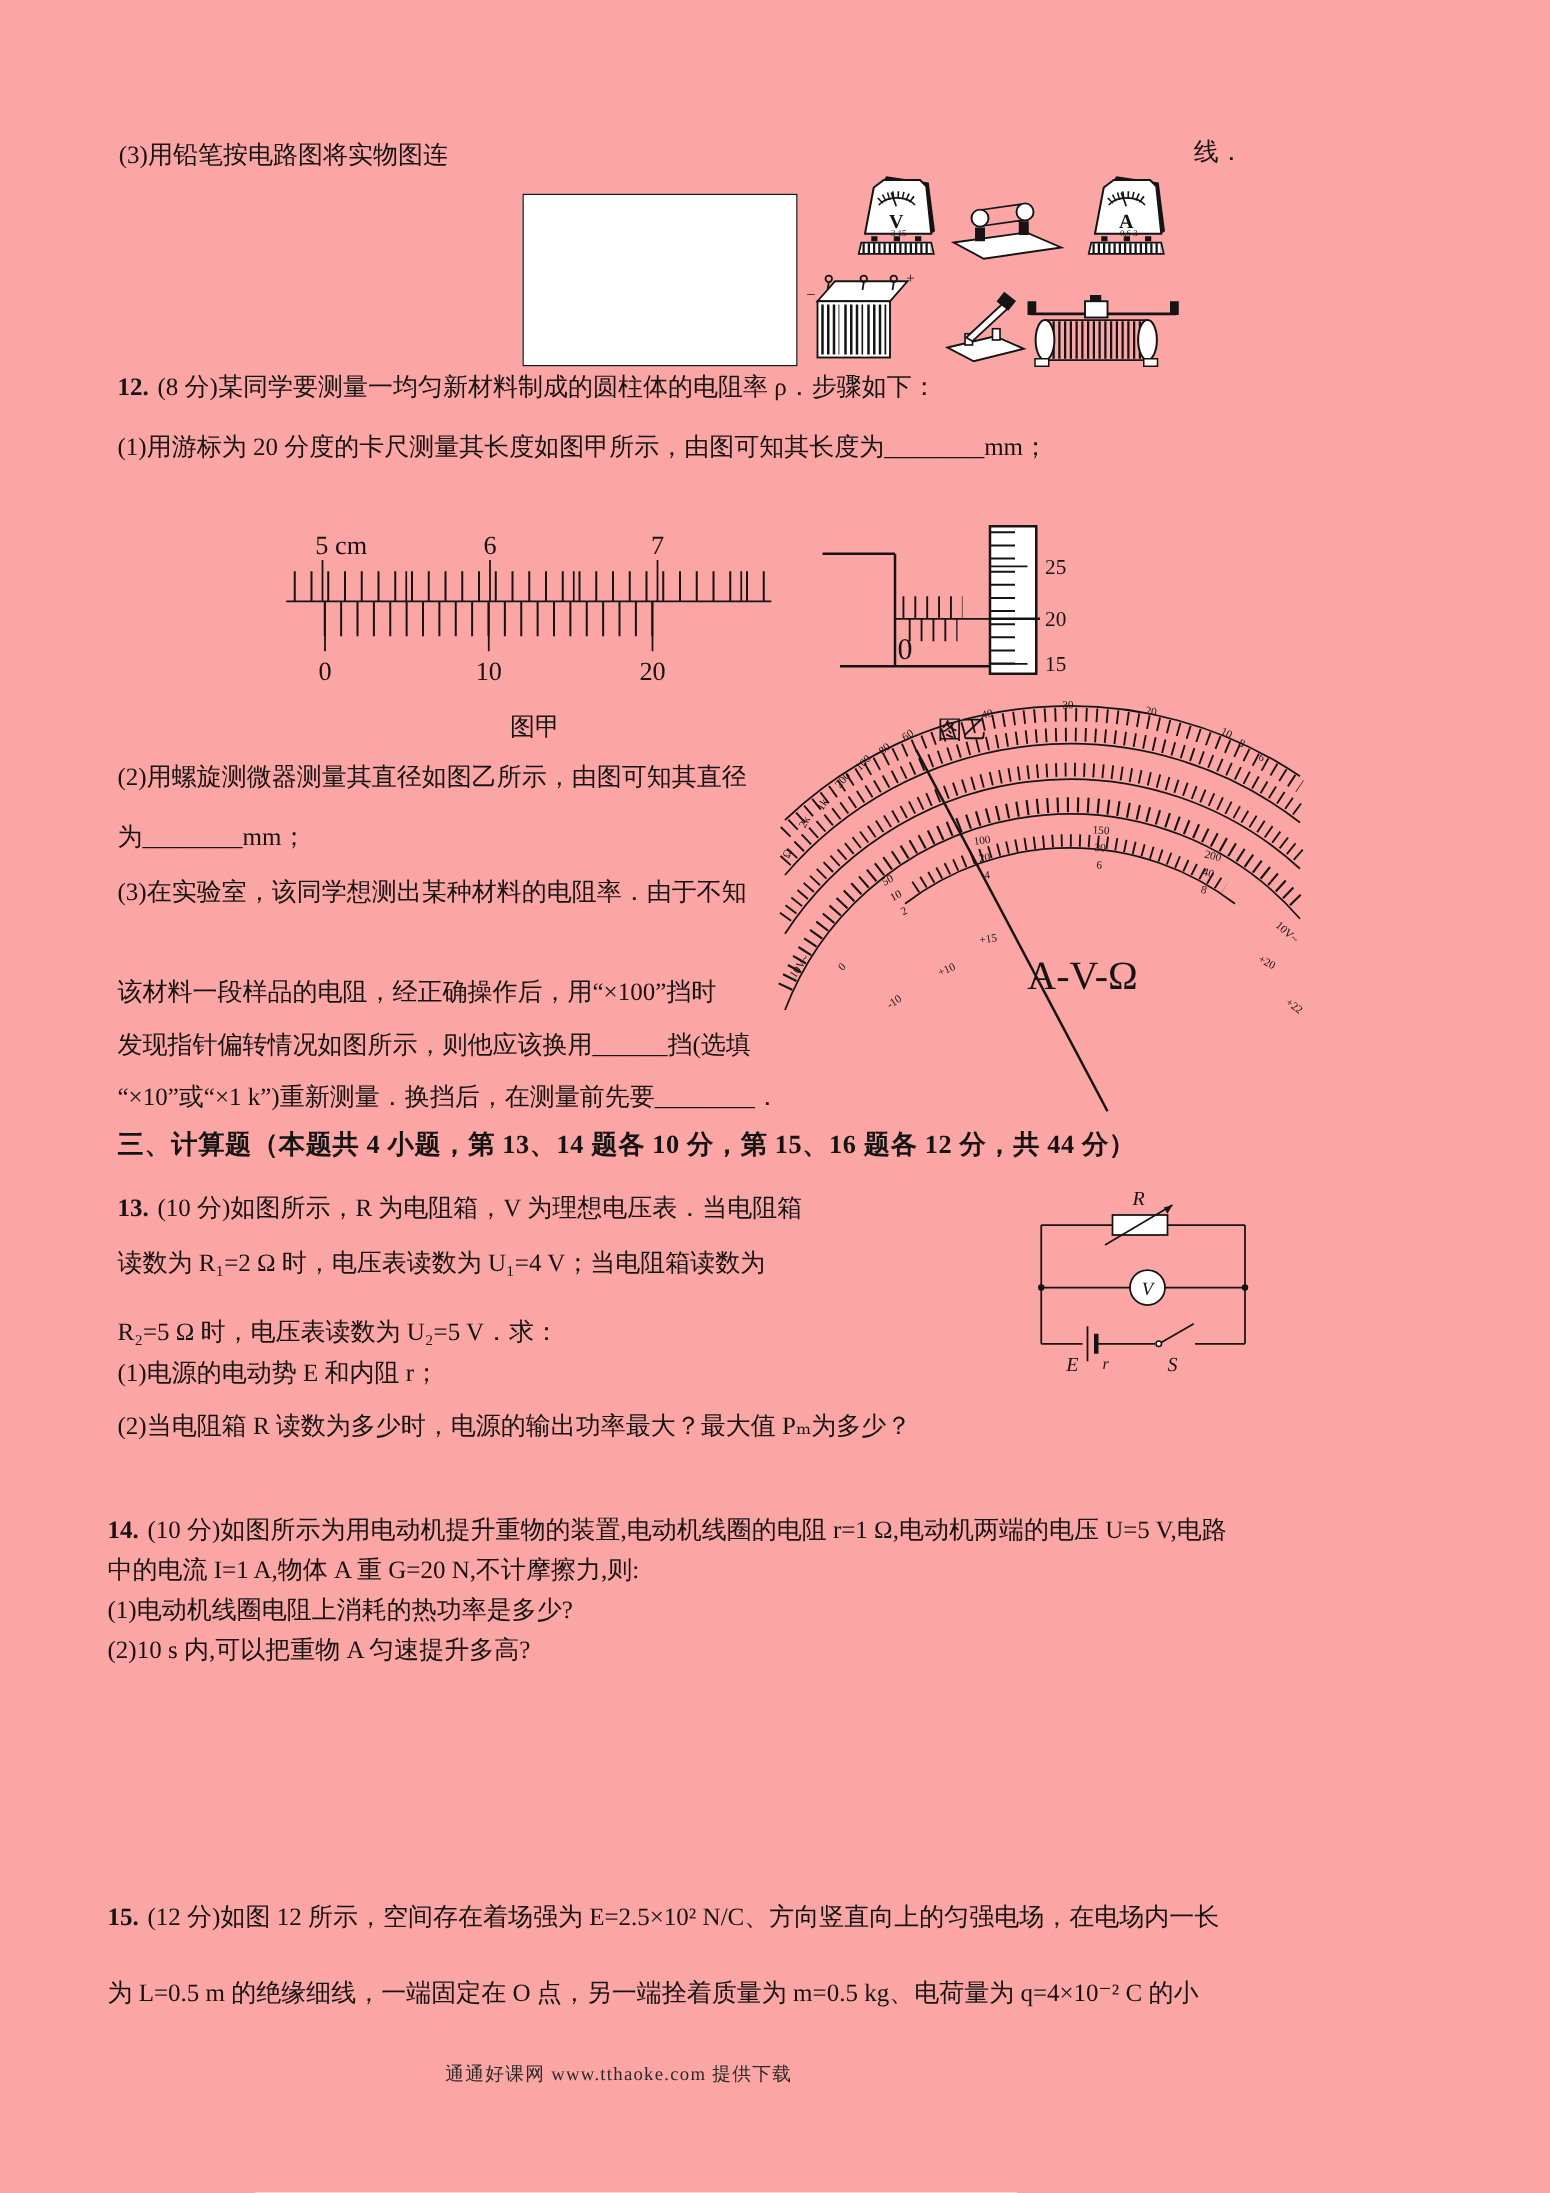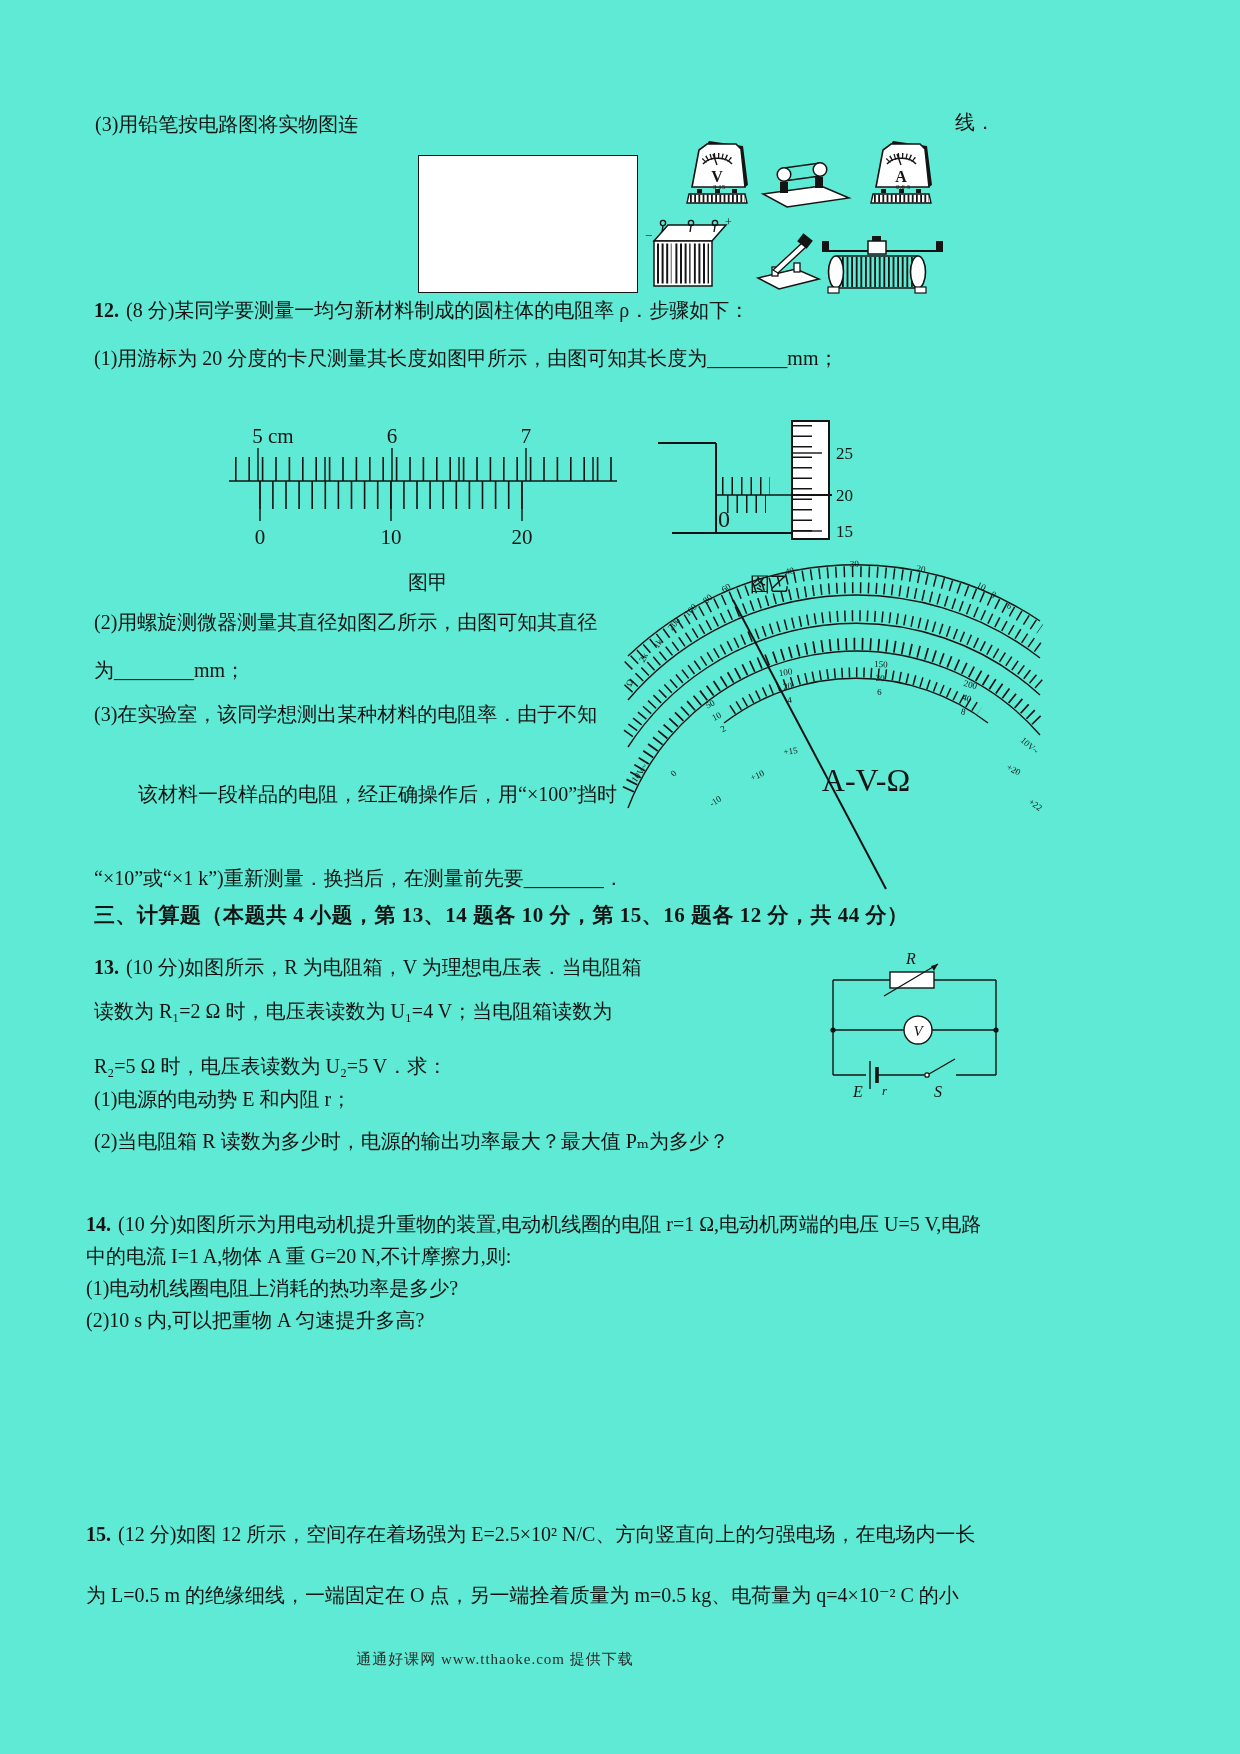--- a/index.html
+++ b/index.html
@@ -1,16 +1,16 @@
 <!DOCTYPE html>
 <html><head>
 <meta charset="utf-8">
 <style>
   html,body{margin:0;padding:0;background:#fff;}
-  #page{position:relative;width:1240px;height:1754px;background:#5eead4;overflow:hidden;
+  #page{position:relative;width:1240px;height:1754px;background:#fca5a5;overflow:hidden;
         font-family:"Liberation Serif","DejaVu Serif","DejaVu Sans",serif;color:#141414;}
   .t{position:absolute;font-size:20px;white-space:nowrap;line-height:1.2;}
   .qnum{font-weight:bold;margin-right:7px;}
   .cap{font-size:20px;}
   .sec{font-weight:bold;font-size:21px;letter-spacing:.5px;}
   .footer{position:absolute;left:1px;top:1650px;width:988px;text-align:center;
           font-size:15px;color:#2b2b2b;letter-spacing:1px;}
   svg{position:absolute;overflow:visible;}
   .ln{stroke:#141414;stroke-width:1.4;fill:none;}
   .fig-box{position:absolute;border:1.5px solid #161616;background:#fff;}
@@ -149,21 +149,22 @@
     <text x="184" y="86" font-size="17">20</text>
     <text x="184" y="122" font-size="17">15</text>
   </svg>
 
   <div class="t cap" style="left:408px;top:570px;">图甲</div>
   <div class="t cap" style="left:750px;top:572px;">图乙</div>
 
   <div class="t" style="left:94px;top:610px;">(2)用螺旋测微器测量其直径如图乙所示，由图可知其直径</div>
   <div class="t" style="left:94px;top:658px;">为________mm；</div>
   <div class="t" style="left:94px;top:702px;">(3)在实验室，该同学想测出某种材料的电阻率．由于不知</div>
-  <div class="t" style="left:94px;top:782px;margin-left:44px;">该材料一段样品的电阻，经正确操作后，用“×100”挡时</div>
+  <div class="t" style="left:94px;top:782px;">该材料一段样品的电阻，经正确操作后，用“×100”挡时</div>
+  <div class="t" style="left:94px;top:824px;">发现指针偏转情况如图所示，则他应该换用______挡(选填</div>
   <div class="t" style="left:94px;top:866px;">“×10”或“×1 k”)重新测量．换挡后，在测量前先要________．</div>
 
   <svg style="left:628px;top:555px;" width="412" height="335" viewBox="0 0 412 335">
     <path d="M0,101 A330,330 0 0 1 412,66" class="ln"></path>
     <path d="M0,111 A323,323 0 0 1 412,74" stroke="#141414" stroke-width="11" stroke-dasharray="1.5,6.8" fill="none"></path>
     <path d="M0,145 A300,300 0 0 1 412,103" class="ln"></path>
     <path d="M0,134 A307,307 0 0 1 412,94" stroke="#141414" stroke-width="11" stroke-dasharray="1.5,6.4" fill="none"></path>
     <path d="M0,192 A272,272 0 0 1 412,140" class="ln"></path>
     <path d="M0,179 A279,279 0 0 1 412,130" stroke="#141414" stroke-width="11" stroke-dasharray="1.5,6" fill="none"></path>
     <path d="M0,253 A244,244 0 0 1 412,180" class="ln"></path>

